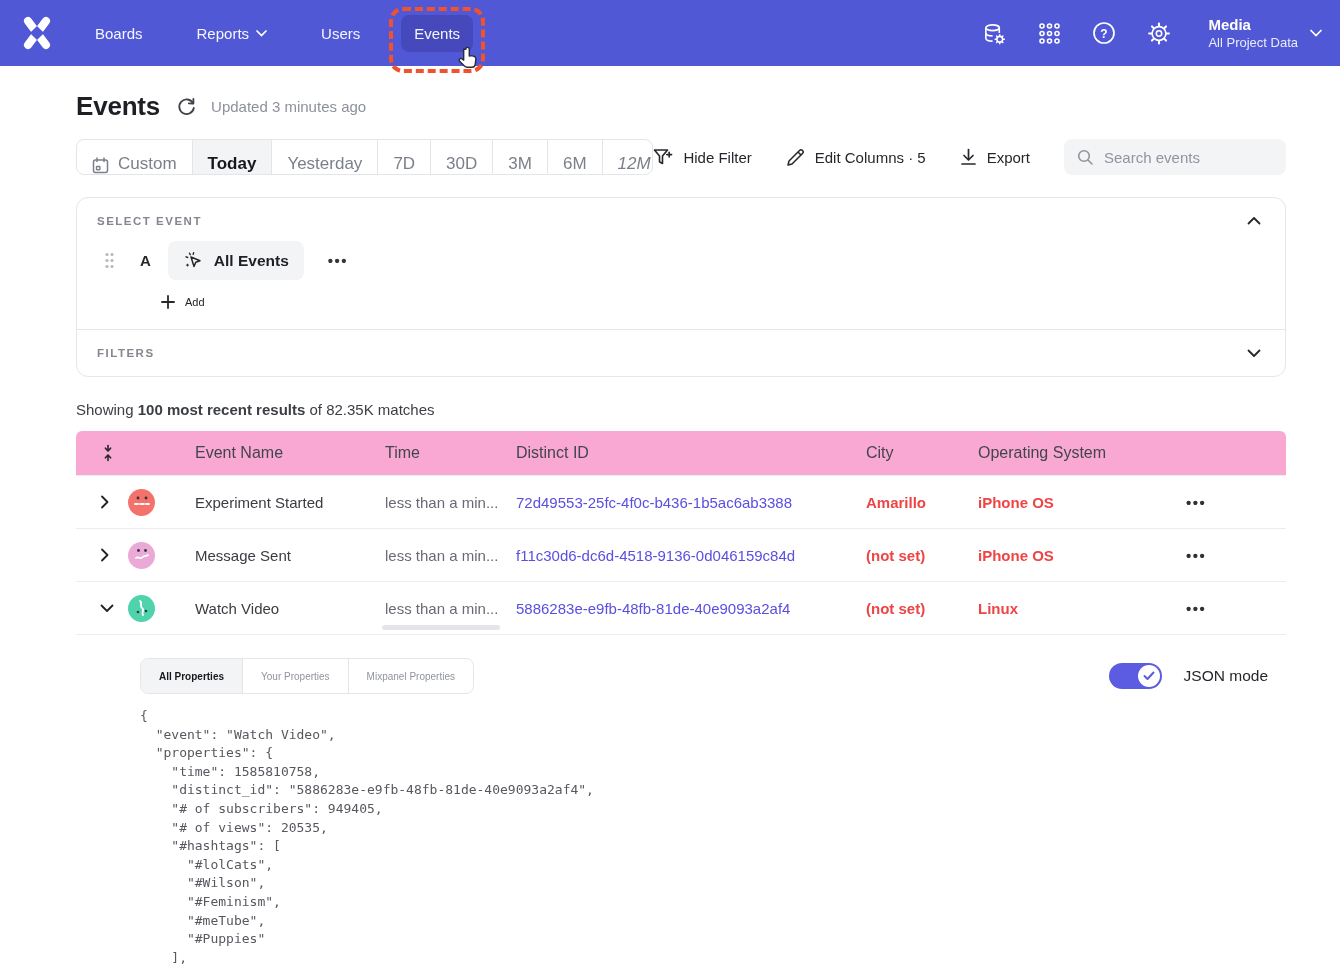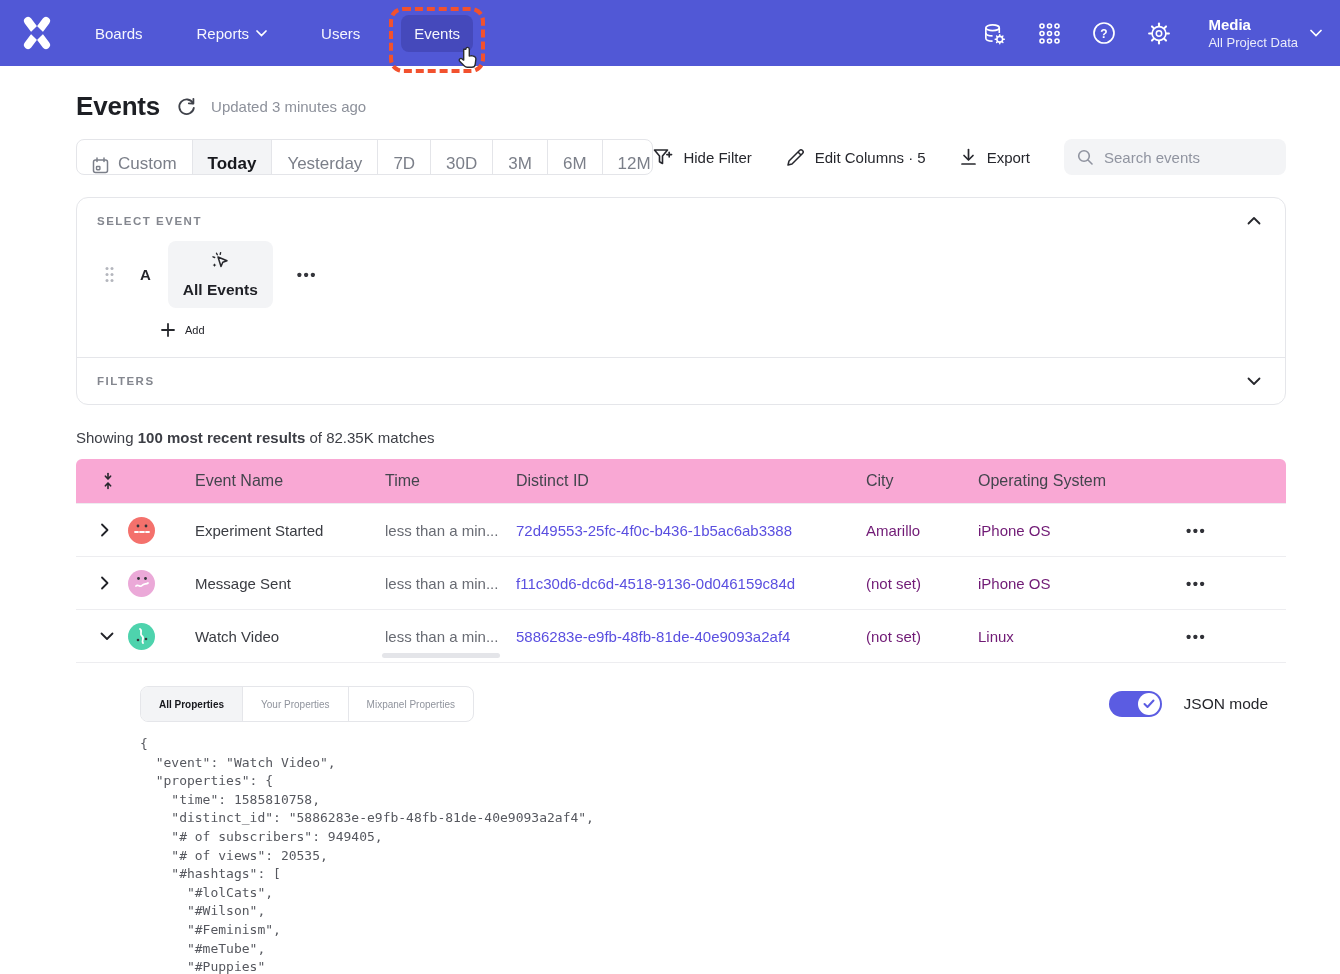--- a/index.html
+++ b/index.html
@@ -31,40 +31,40 @@
   .content { padding:0 54px 0 76px; }
   .page-head { margin-top:25px; display:flex; align-items:center; gap:15px; }
   .page-title { font-size:26px; font-weight:700; color:#1d1f24; letter-spacing:-.2px; }
   .updated { color:#8d919b; font-size:15px; }
   .refresh-btn { display:flex; align-items:center; cursor:pointer; margin-left:2px; }
 
   .controls { margin-top:17px; display:flex; align-items:center; justify-content:space-between; }
   .seg { display:inline-flex; border:1px solid #e4e5e9; border-radius:8px; height:36px; overflow:hidden; }
   .seg-cell { display:flex; align-items:flex-end; gap:9px; padding:0 15px; font-size:17px;
               color:#7b7f89; border-right:1px solid #e4e5e9; cursor:pointer; white-space:nowrap; }
-  .seg-cell:last-child { border-right:none; }
+  .seg-cell:last-child { border-right:none;font-style:italic; }
   .seg-cell.active { background:#f3f4f6; color:#17181d; font-weight:700; }
   .toolbar { display:flex; align-items:center; gap:34px; }
   .tool-btn { display:flex; align-items:center; gap:10px; font-size:15px; color:#26272d;
               font-weight:500; cursor:pointer; white-space:nowrap; }
   .tool-search { width:222px; height:36px; background:#f3f4f6; border-radius:8px; display:flex;
                  align-items:center; gap:10px; padding:0 13px; cursor:text; }
   .tool-search span { color:#9094a0; font-size:15px; }
 
   
   .card { margin-top:22px; border:1px solid #e5e6ea; border-radius:12px; }
   .card-sec { padding:16px 20px; }
   .sec-head { display:flex; align-items:center; justify-content:space-between; }
   .sec-label { font-size:11.5px; font-weight:600; letter-spacing:1.5px; color:#84878f; }
   .chev-btn { cursor:pointer; display:flex; padding:2px 4px; }
   .event-row { margin-top:14px; display:flex; align-items:center; padding-left:8px; }
   .drag-handle { cursor:grab; display:flex; }
   .row-letter { font-size:15px; font-weight:700; color:#26272c; margin:0 0 0 26px; }
   .event-chip { margin-left:17px; background:#f3f4f6; border-radius:8px; padding:9px 15px;
-                display:flex; align-items:center; gap:10px; cursor:pointer;flex-direction:column; }
+                display:flex; align-items:center; gap:10px; cursor:pointer; }
   .event-chip span { font-size:15.5px; font-weight:600; color:#1f2026; }
   .more-dots { margin-left:18px; font-size:15px; font-weight:700; letter-spacing:1.5px;
                color:#35363c; cursor:pointer; padding:4px 6px; }
   .add-row { margin-top:15px; margin-left:64px; display:inline-flex; align-items:center; gap:10px; cursor:pointer; }
   .add-row span { font-size:11px; font-weight:500; color:#222329; }
   .card-divider { border-top:1px solid #e5e6ea; }
   .filters-sec { height:46px; display:flex; align-items:center; justify-content:space-between; padding:0 20px; }
 
   
   .results-line { margin-top:24px; font-size:15px; color:#3c3e45; }
@@ -75,21 +75,21 @@
   .thead { height:45px; background:#f9a8d4; border-radius:6px 6px 0 0; border-bottom:1px solid #ededf0;
            color:#43454d; font-size:16px; font-weight:500; }
   .trow { height:53px; border-bottom:1px solid #ededf0; font-size:15px; }
   .cell-first { display:flex; align-items:center; padding-left:24px; gap:14px; height:100%; }
   .expander { display:flex; align-items:center; cursor:pointer; width:14px; }
   .avatar { width:27px; height:27px; border-radius:50%; display:flex; align-items:center;
             justify-content:center; flex:none; }
   .c-event { color:#3a3c42; }
   .c-time { color:#686b73; }
   .c-id { color:#5a4fe0; cursor:pointer; overflow:hidden; white-space:nowrap; }
-  .c-dim { color:#701a75; }
+  .c-dim { color:#ef4444;font-weight:bold; }
   .row-more { padding-left:48px; color:#303137; font-weight:700; letter-spacing:1.5px; cursor:pointer; }
   .hscroll-thumb { position:absolute; left:306px; top:194px; width:118px; height:5px;
                    background:#e4e5e9; border-radius:3px; }
 
   
   .detail { padding-left:64px; }
   .detail-top { margin-top:23px; display:flex; align-items:center; justify-content:space-between; }
   .tabs { display:inline-flex; border:1px solid #e5e6ea; border-radius:8px; height:36px; overflow:hidden; }
   .tab { display:flex; align-items:center; padding:0 18px; font-size:10px; color:#90949d;
          border-right:1px solid #e5e6ea; cursor:pointer; white-space:nowrap; }

